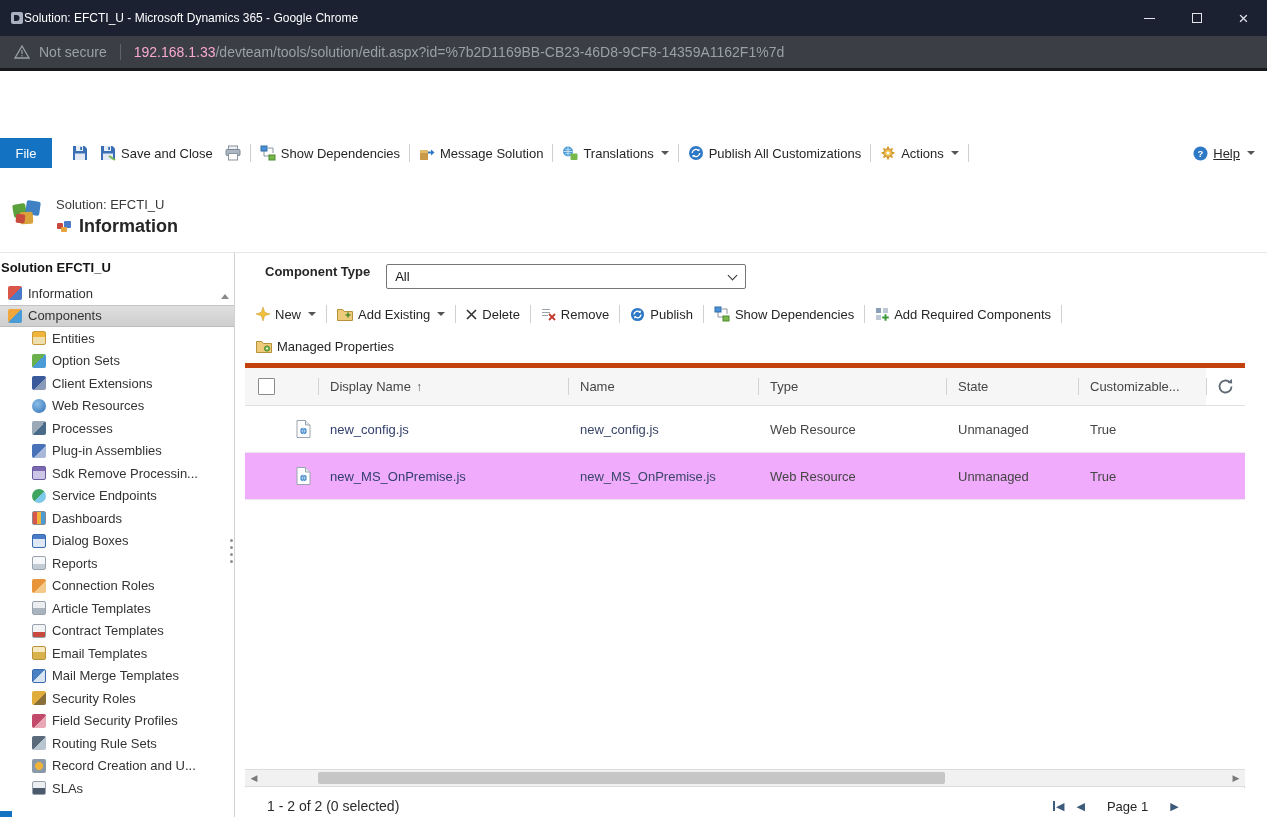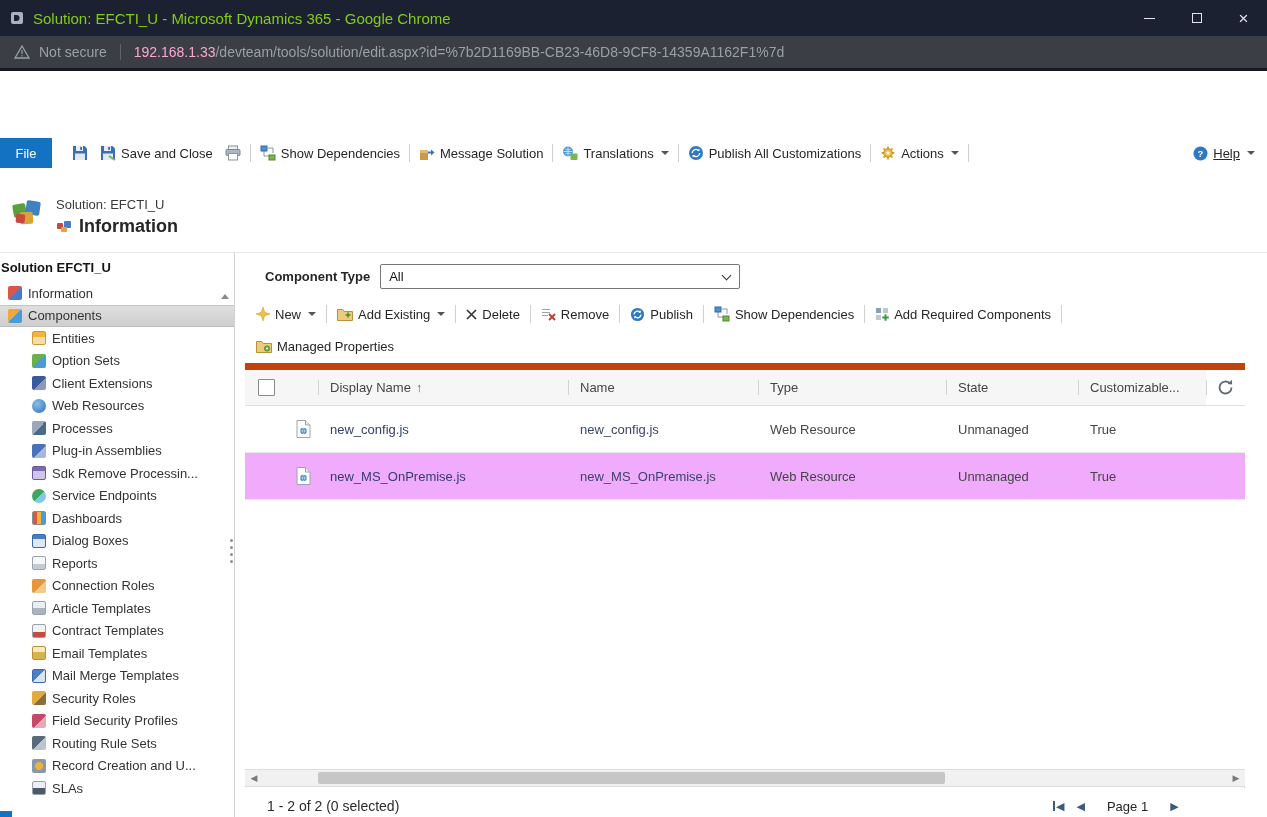--- a/index.html
+++ b/index.html
@@ -4,21 +4,21 @@
 <style>
   *{margin:0;padding:0;box-sizing:border-box}
   html,body{width:1267px;height:817px;overflow:hidden;background:#fff;
     font-family:"Liberation Sans",sans-serif;-webkit-font-smoothing:antialiased}
   .screen{position:relative;width:1267px;height:817px;background:#fff;overflow:hidden}
 
   
   .titlebar{position:absolute;top:0;left:0;right:0;height:36px;background:#1c2132;
     display:flex;align-items:center;color:#e2e5ec}
   .title-icon{margin-left:10px;flex:none}
-  .title-text{margin-left:9px;font-size:15px;color:#84cc16;white-space:nowrap}
+  .title-text{font-size:12px;color:#ffffff;white-space:nowrap}
   .win-controls{margin-left:auto;display:flex;height:100%}
   .win-btn{width:47px;height:100%;display:flex;align-items:center;justify-content:center;cursor:default}
   .min-glyph{width:11px;height:1px;background:#e2e5ec}
   .max-glyph{width:10px;height:10px;border:1px solid #e2e5ec}
   .close-glyph{font-size:17px;line-height:1;color:#e2e5ec}
 
   
   .urlbar{position:absolute;top:36px;left:0;right:0;height:32px;background:#3b3e44;
     display:flex;align-items:center;font-size:14px;color:#9aa0a6}
   .warn-icon{margin-left:14px;flex:none}
@@ -86,38 +86,38 @@
   .si-record-creation{background:radial-gradient(circle,#f0b43a 38%,#8a98a8 40%)}
   .si-slas{background:linear-gradient(180deg,#eceef1 50%,#4a5a6a 50%);border:1px solid #98a2ac}
 
   .splitter{position:absolute;left:227px;top:533px;width:8px;height:36px;display:flex;
     flex-direction:column;gap:4px;align-items:center;justify-content:center}
   .splitter i{width:3px;height:3px;border-radius:50%;background:#8f8f8f}
   .corner-strip{position:absolute;left:0;bottom:0;width:12px;height:6px;background:#1373c2}
 
   
   .main{position:absolute;left:245px;top:253px;width:1000px;bottom:0}
-  .filter-row{position:absolute;top:11px;left:20px;display:flex;align-items:center;gap:10px}
+  .filter-row{position:absolute;top:11px;left:20px;display:flex;gap:16px}
   .filter-label{font-size:13px;font-weight:bold;color:#262626}
   .select{width:360px;height:25px;border:1px solid #767676;border-radius:2px;background:#fff;
     display:flex;align-items:center;padding:0 24px 0 8px;font-size:13px;color:#141414;position:relative}
   .select-caret{position:absolute;right:9px;top:7px;width:7px;height:7px;
     border-right:1.6px solid #333;border-bottom:1.6px solid #333;transform:rotate(45deg)}
 
   .gtoolbar{position:absolute;top:47px;left:4px;height:28px;display:flex;align-items:center;
     font-size:13px;color:#262626}
   .gt-btn{display:flex;align-items:center;gap:5px;padding:0 7px;white-space:nowrap}
   .gt-sep{width:1px;height:18px;background:#d0d0d0;margin:0 3px}
   .gtoolbar2{position:absolute;top:80px;left:4px;height:26px;display:flex;align-items:center;
     font-size:13px;color:#262626}
 
   .grid-frame{position:absolute;left:0;top:110px;width:1000px;height:425px;
     border-left:1px solid #ececec;border-right:1px solid #cfcfcf;pointer-events:none}
   .grid-header{position:absolute;top:110px;left:0;width:1000px;height:43px;background:#f6f6f6;
-    border-top:7px solid #c2410c;border-bottom:1px solid #e0e0e0;display:flex;font-size:13px;color:#454545}
+    border-top:5px solid #c2410c;border-bottom:1px solid #e0e0e0;display:flex;font-size:13px;color:#454545}
   .hcell{position:relative;height:100%;display:flex;align-items:center;padding-left:12px}
   .hcell.with-sep::before{content:"";position:absolute;left:0;top:10px;bottom:10px;width:1px;background:#d2d2d2}
   .c-check{width:43px;padding-left:0;justify-content:flex-start}
   .c-icon{width:30px;padding-left:0;justify-content:center}
   .c-display{width:250px}
   .c-name{width:190px}
   .c-type{width:188px}
   .c-state{width:132px}
   .c-cust{width:128px}
   .c-refresh{width:39px;padding-left:0;justify-content:center;background:#fff}

